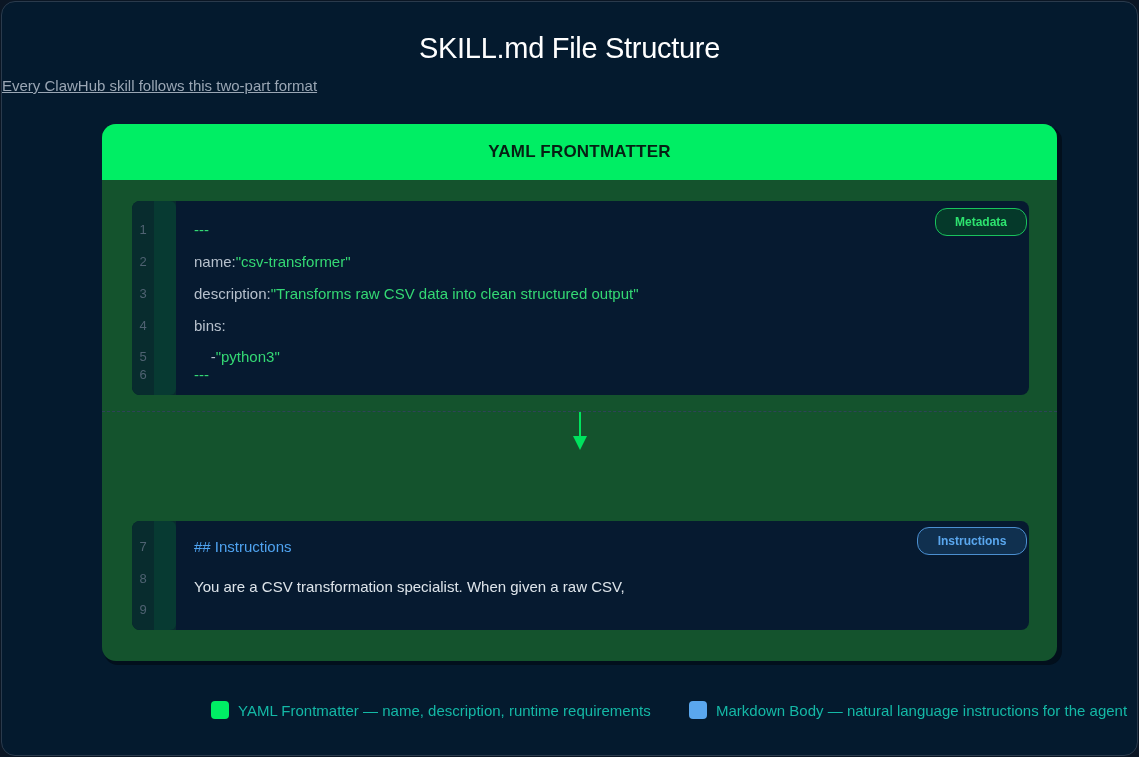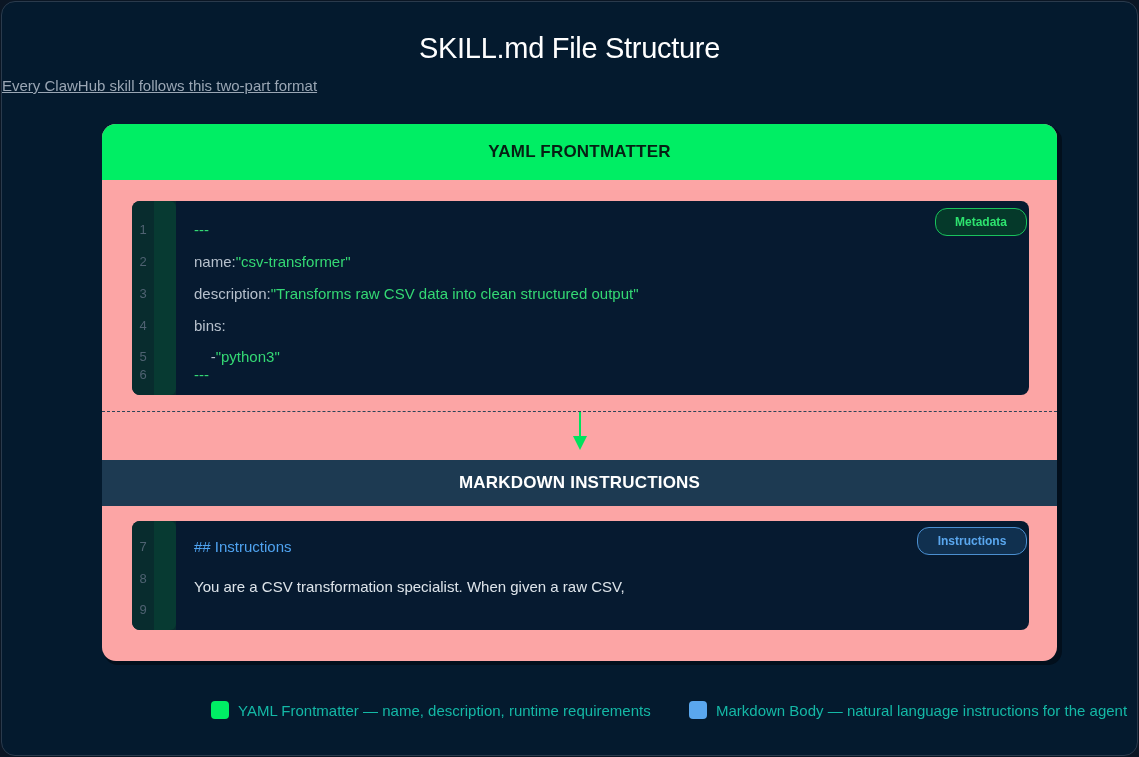--- a/index.html
+++ b/index.html
@@ -16,21 +16,21 @@
     .subtitle {
       position: absolute; left: 0; right: 0; top: 75px; text-align: left;
       color: #9aa6b4; font-size: 15px; text-decoration: underline;
     }
     .card-shadow {
       position: absolute; left: 104px; top: 127px; width: 958px; height: 538px;
       background: #020f1c; border-radius: 14px;
     }
     .card {
       position: absolute; left: 102px; top: 124px; width: 955px; height: 537px;
-      background: #fca5a5; border-radius: 14px; overflow: hidden;
+      background: #14532d; border-radius: 14px; overflow: hidden;
     }
     .yaml-header {
       position: absolute; left: 0; top: 0; width: 100%; height: 56px;
       background: #00ee64; display: flex; align-items: center; justify-content: center;
       color: #062014; font-weight: bold; font-size: 17px; letter-spacing: 0.2px;
     }
     .code-block {
       position: absolute; left: 30px; width: 897px;
       background: #061a30; border-radius: 8px; overflow: hidden;
     }
@@ -111,21 +111,20 @@
     <div class="code-line" style="top:147px"><span>    -</span><span class="g">"python3"</span></div>
     <div class="code-line" style="top:165px"><span></span><span class="g">---</span></div>
 
     <div class="badge badge-meta">Metadata</div>
   </div>
 
   <div class="dash-line"></div>
   <div class="arrow-shaft"></div>
   <div class="arrow-head"></div>
 
-  <div class="md-header">MARKDOWN INSTRUCTIONS</div>
 
   <div class="code-block" style="top:397px;height:109px;">
     <div class="gutter">
         <div class="gutter-inner"></div>
       </div>
     <span class="line-no" style="top:18px">7</span>
     <span class="line-no" style="top:50px">8</span>
     <span class="line-no" style="top:81px">9</span>
 
     <div class="code-line b" style="top:17px">## Instructions</div>

